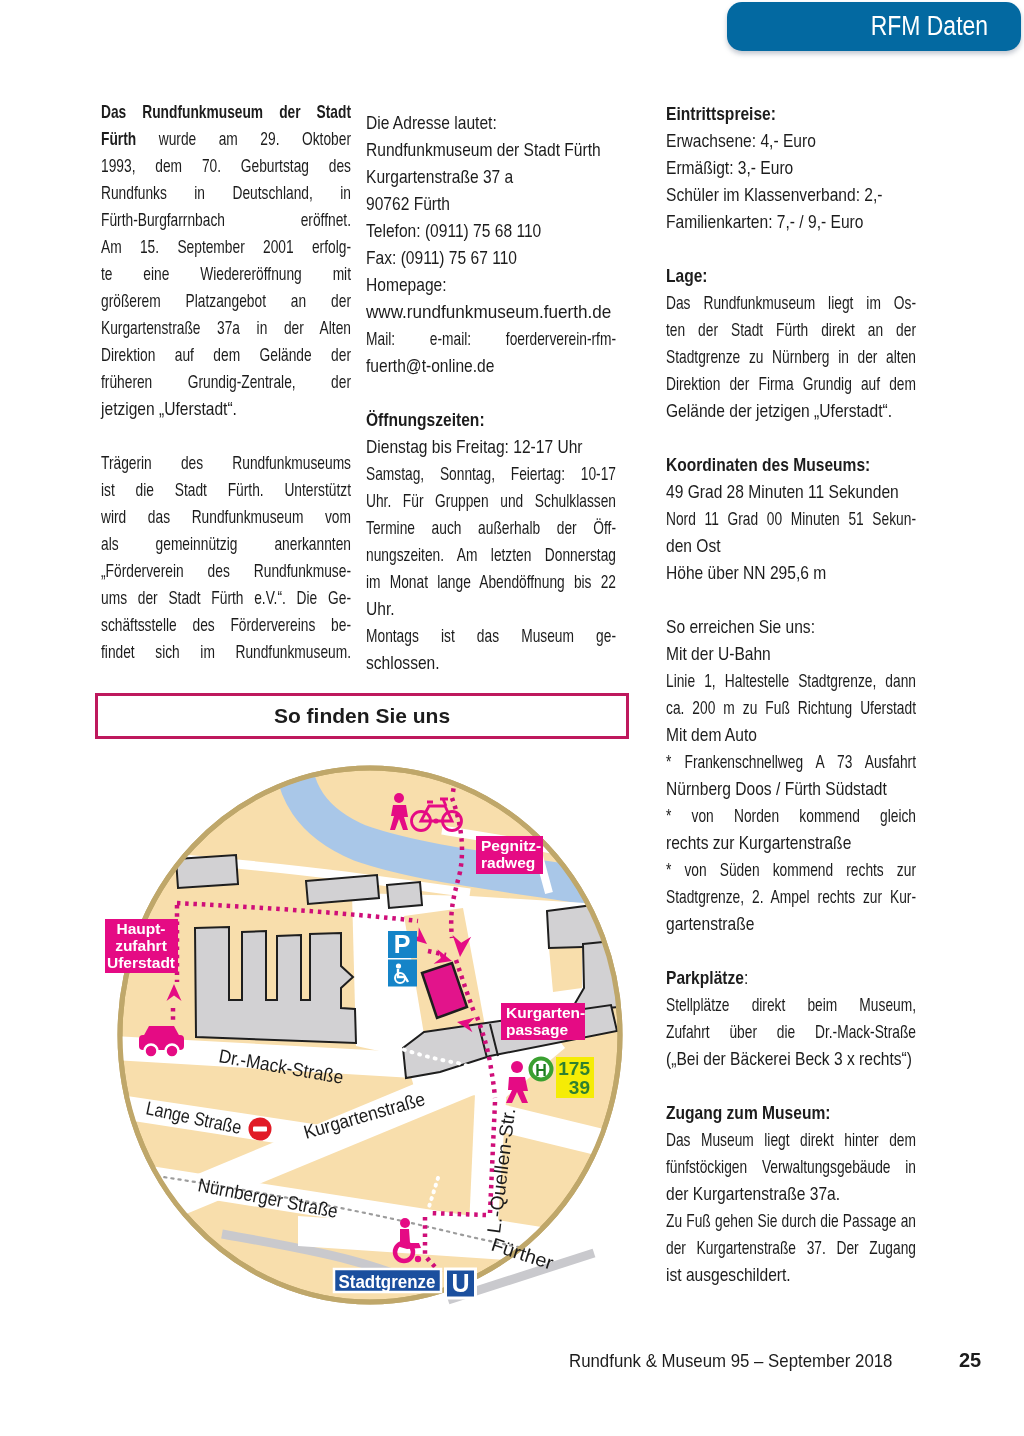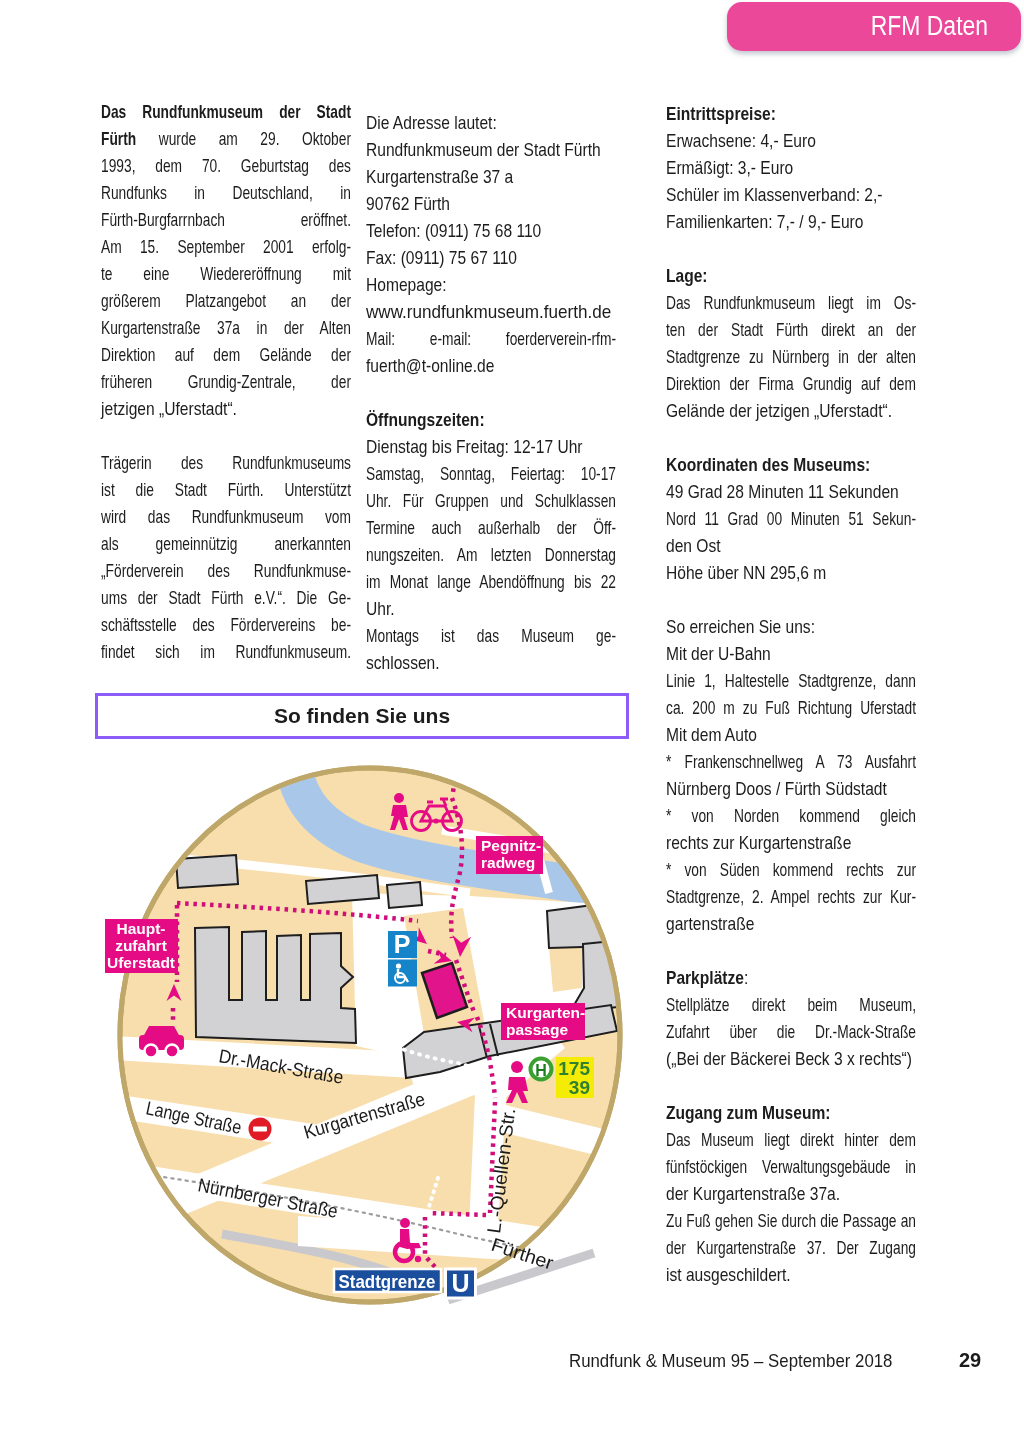--- a/index.html
+++ b/index.html
@@ -6,21 +6,21 @@
 html,body{width:1024px;height:1436px;background:#fff;font-family:"Liberation Sans",sans-serif;color:#1c1c1c;position:relative;overflow:hidden}
 .col{position:absolute;width:250px}
 .ln{height:27px;font-size:19px;line-height:27px;white-space:nowrap;transform-origin:0 50%;transform:scaleX(.82)}
 .j{width:345px;transform:scaleX(.7246);text-align-last:justify}
 .b{font-weight:bold}
 .w9{transform:scaleX(.9)}
 </style>
 </head>
 <body>
 
-<div style="position:absolute;left:727px;top:2px;width:294px;height:49px;background:#ec4899;border-radius:15px;box-shadow:0 3px 5px rgba(120,130,150,.45);color:#fff;font-size:27px;line-height:48px;text-align:right;padding-right:33px"><span style="display:inline-block;transform:scaleX(.85);transform-origin:100% 50%">RFM Daten</span></div>
+<div style="position:absolute;left:727px;top:2px;width:294px;height:49px;background:#0369a1;border-radius:15px;box-shadow:0 3px 5px rgba(120,130,150,.45);color:#fff;font-size:27px;line-height:48px;text-align:right;padding-right:33px"><span style="display:inline-block;transform:scaleX(.85);transform-origin:100% 50%">RFM Daten</span></div>
 
 <div class="col" style="left:101px;top:98px">
 <div class="ln j b">Das Rundfunkmuseum der Stadt</div>
 <div class="ln j"><span class="b">Fürth</span> wurde am 29. Oktober</div>
 <div class="ln j">1993, dem 70. Geburtstag des</div>
 <div class="ln j">Rundfunks in Deutschland, in</div>
 <div class="ln j">Fürth-Burgfarrnbach eröffnet.</div>
 <div class="ln j">Am 15. September 2001 erfolg-</div>
 <div class="ln j">te eine Wiedereröffnung mit</div>
 <div class="ln j">größerem Platzangebot an der</div>
@@ -103,21 +103,21 @@
 <div class="ln"></div>
 <div class="ln b">Zugang zum Museum:</div>
 <div class="ln j">Das Museum liegt direkt hinter dem</div>
 <div class="ln j">fünfstöckigen Verwaltungsgebäude in</div>
 <div class="ln">der Kurgartenstraße 37a.</div>
 <div class="ln j">Zu Fuß gehen Sie durch die Passage an</div>
 <div class="ln j">der Kurgartenstraße 37. Der Zugang</div>
 <div class="ln">ist ausgeschildert.</div>
 </div>
 
-<div style="position:absolute;left:95px;top:693px;width:534px;height:46px;border:3px solid #8b5cf6;font-size:21px;font-weight:bold;text-align:center;line-height:40px">So finden Sie uns</div>
+<div style="position:absolute;left:95px;top:693px;width:534px;height:46px;border:3px solid #be185d;font-size:21px;font-weight:bold;text-align:center;line-height:40px">So finden Sie uns</div>
 
 <svg style="position:absolute;left:105px;top:760px" width="530" height="556" viewBox="105 760 530 556">
 <defs>
 <clipPath id="disc">
         <ellipse cx="370" cy="1035" rx="248" ry="265"></ellipse>
       </clipPath>
 <g id="arrow">
         <path d="M0,0 L-17,-7.5 L-11.5,0 L-17,7.5 Z"></path>
       </g>
 </defs>
@@ -308,13 +308,13 @@
 
 <text x="197" y="1191" fill="#1b1b1b" font-size="19" textLength="142" lengthAdjust="spacingAndGlyphs" transform="rotate(11 197 1191)" font-family="Liberation Sans,sans-serif">Nürnberger Straße</text>
 
 <text x="500" y="1234" fill="#1b1b1b" font-size="19" textLength="126" lengthAdjust="spacingAndGlyphs" transform="rotate(-83 500 1234)" font-family="Liberation Sans,sans-serif">L.-Quellen-Str.</text>
 
 <text x="490" y="1250" fill="#1b1b1b" font-size="19" textLength="64" lengthAdjust="spacingAndGlyphs" transform="rotate(18 490 1250)" font-family="Liberation Sans,sans-serif">Fürther</text>
 </svg>
 
 <div style="position:absolute;left:500px;top:1350px;width:420px;text-align:center;font-size:19px"><span style="display:inline-block;transform:scaleX(.885);transform-origin:100% 50%">Rundfunk &amp; Museum 95 – September 2018</span></div>
 
-<div style="position:absolute;left:945px;top:1349px;width:50px;text-align:center;font-size:20px;font-weight:bold">29</div>
+<div style="position:absolute;left:945px;top:1349px;width:50px;text-align:center;font-size:20px;font-weight:bold">25</div>
 
 </body></html>

